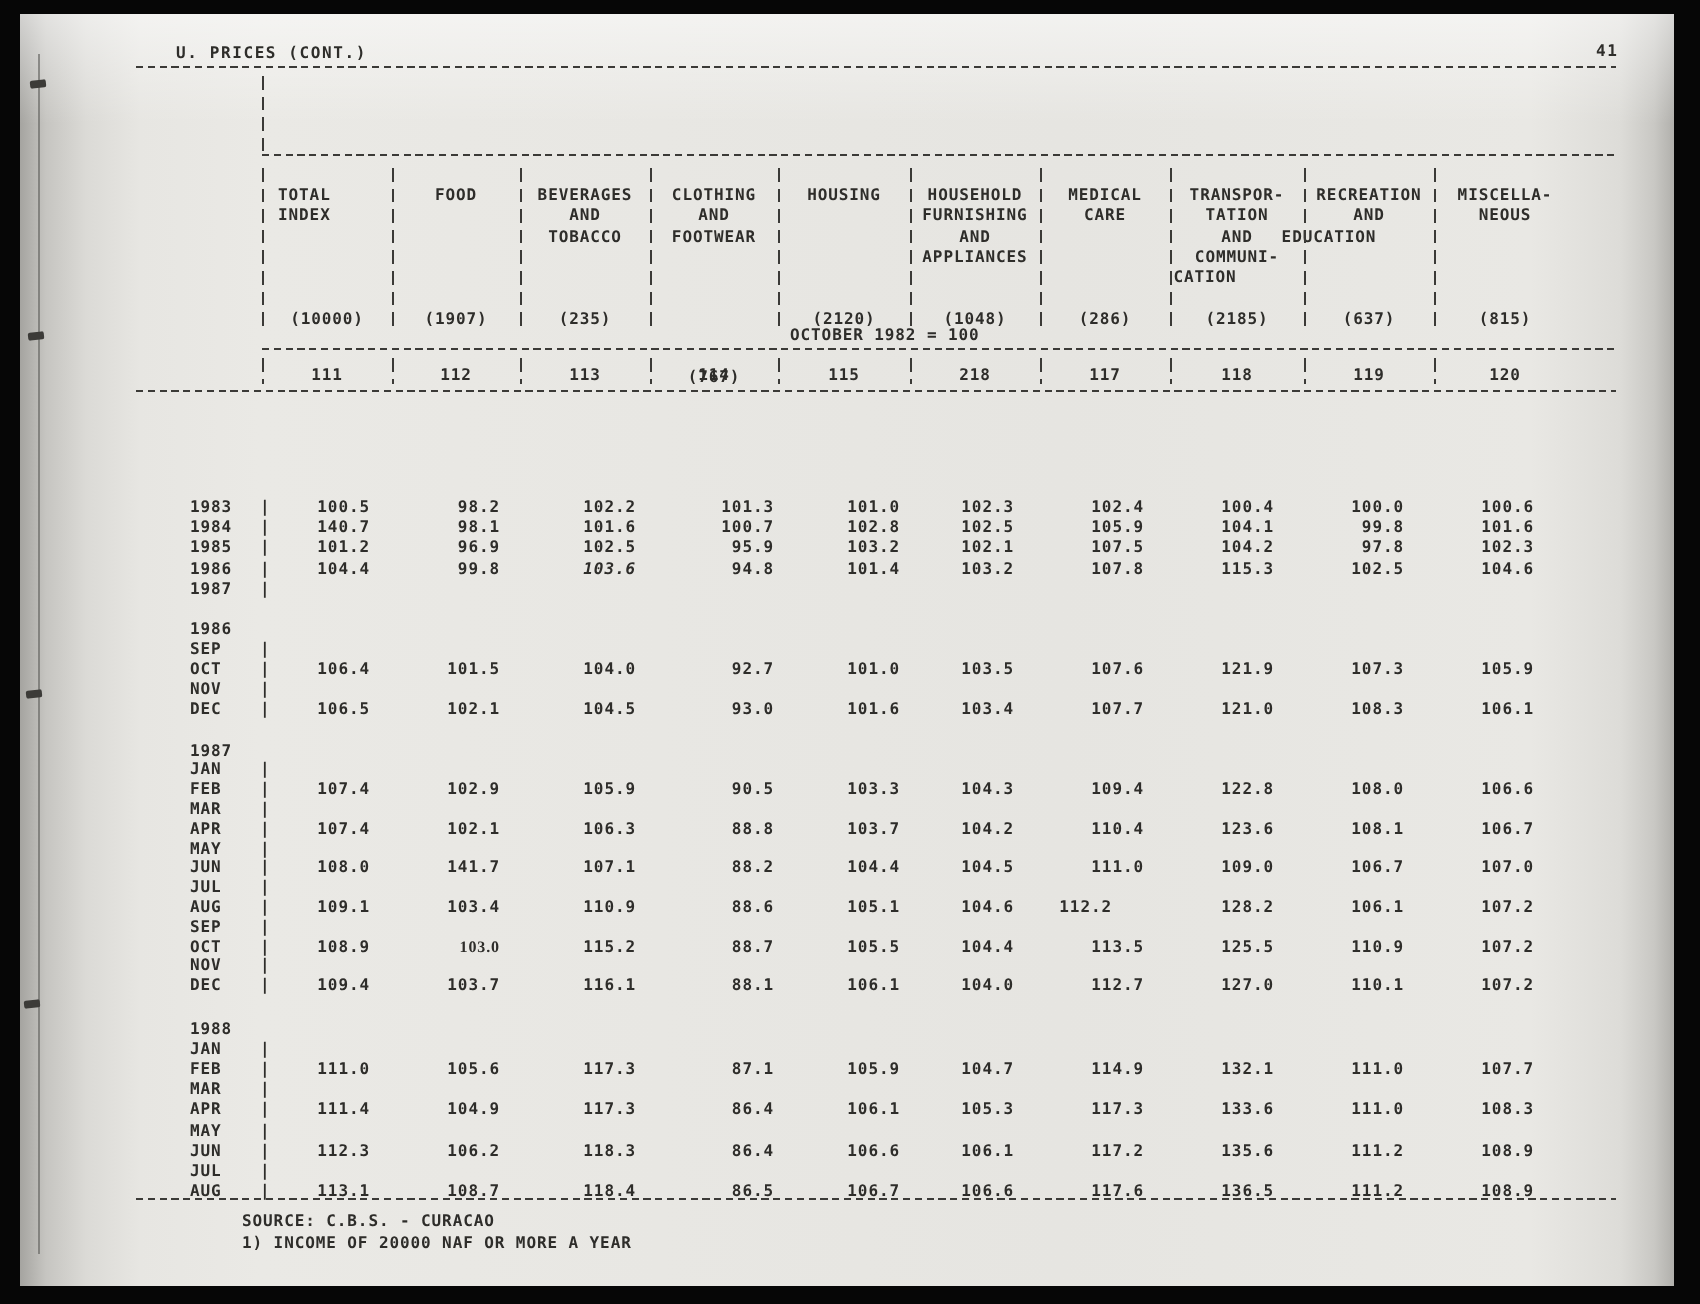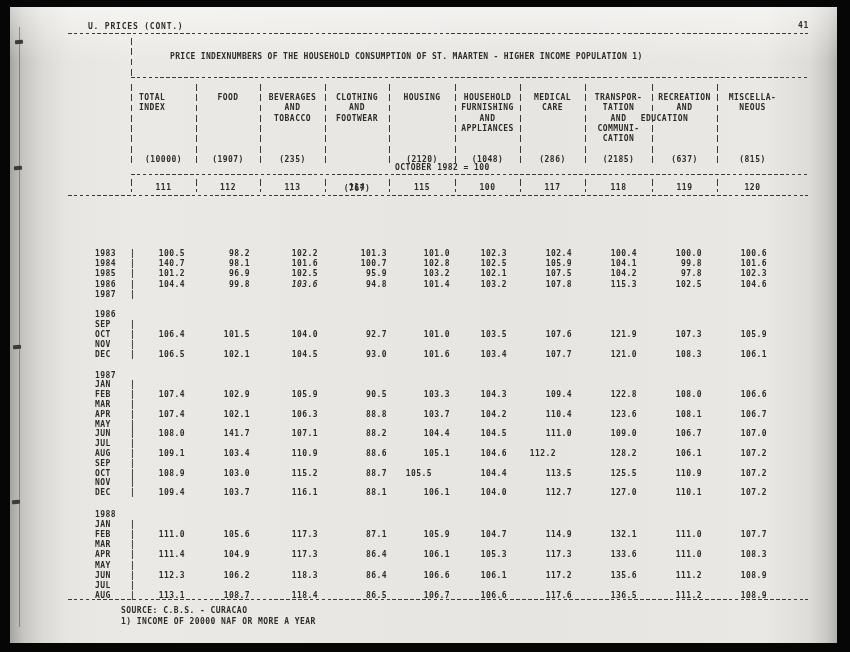--- a/index.html
+++ b/index.html
@@ -41,21 +41,20 @@
   <div class="crease-mark" style="left:2px;top:493px;"></div>
 </div>
 
 <div id="content">
   <div class="t" style="left:88px;top:22px;letter-spacing:0.8px;">U. PRICES (CONT.)</div>
   <div class="t" style="left:798px;top:21px;letter-spacing:0.8px;">41</div>
 
   <div class="hdash" style="left:68px;top:33px;width:740px;"></div>
 
   <div class="vbar" style="left:131px;top:38px;height:39px;"></div>
-  <div class="t title" style="left:170px;top:52px;">PRICE INDEXNUMBERS OF THE HOUSEHOLD CONSUMPTION OF ST. MAARTEN - HIGHER INCOME POPULATION 1)</div>
 
   <div class="hdash" style="left:131px;top:77px;width:677px;"></div>
 
   <div id="thead">
       <div class="t" style="left: 139px; top: 93px;">TOTAL</div>
       <div class="t" style="left: 139px; top: 103.3px;">INDEX</div>
       <div class="t cell-c" style="left: 134px; top: 155px; width: 59px;">(10000)</div>
       <div class="vbar" style="left: 131px; top: 84px; height: 80px;"></div>
       <div class="vbar" style="left: 131px; top: 179px; height: 13px;"></div>
       <div class="t cell-c" style="left: 199px; top: 93px; width: 58px;">FOOD</div>
@@ -87,21 +86,21 @@
       <div class="vbar" style="left: 455px; top: 179px; height: 13px;"></div>
       <div class="t cell-c" style="left: 523px; top: 93px; width: 59px;">MEDICAL</div>
       <div class="t cell-c" style="left: 523px; top: 103.3px; width: 59px;">CARE</div>
       <div class="t cell-c" style="left: 523px; top: 155px; width: 59px;">(286)</div>
       <div class="vbar" style="left: 520px; top: 84px; height: 80px;"></div>
       <div class="vbar" style="left: 520px; top: 179px; height: 13px;"></div>
       <div class="t cell-c" style="left: 588px; top: 93px; width: 61px;">TRANSPOR-</div>
       <div class="t cell-c" style="left: 588px; top: 103.3px; width: 61px;">TATION</div>
       <div class="t cell-c" style="left: 588px; top: 113.6px; width: 61px;">AND</div>
       <div class="t cell-c" style="left: 588px; top: 123.9px; width: 61px;">COMMUNI-</div>
-      <div class="t cell-c" style="left: 588px; top: 134.2px; width: 61px;">CATION</div>
+      <div class="t cell-c" style="left: 572px; top: 134.2px; width: 61px;">CATION</div>
       <div class="t cell-c" style="left: 588px; top: 155px; width: 61px;">(2185)</div>
       <div class="vbar" style="left: 585px; top: 84px; height: 80px;"></div>
       <div class="vbar" style="left: 585px; top: 179px; height: 13px;"></div>
       <div class="t cell-c" style="left: 655px; top: 93px; width: 59px;">RECREATION</div>
       <div class="t cell-c" style="left: 655px; top: 103.3px; width: 59px;">AND</div>
       <div class="t cell-c" style="left: 635px; top: 113.6px; width: 59px;">EDUCATION</div>
       <div class="t cell-c" style="left: 655px; top: 155px; width: 59px;">(637)</div>
       <div class="vbar" style="left: 652px; top: 84px; height: 80px;"></div>
       <div class="vbar" style="left: 652px; top: 179px; height: 13px;"></div>
       <div class="t cell-c" style="left: 720px; top: 93px; width: 65px;">MISCELLA-</div>
@@ -113,21 +112,21 @@
 
   <div class="t" style="left:395px;top:163px;">OCTOBER 1982 = 100</div>
 
   <div class="hdash" style="left:131px;top:173.5px;width:677px;"></div>
   <div id="codes">
       <div class="t cell-c" style="left: 134px; top: 182.5px; width: 59px;">111</div>
       <div class="t cell-c" style="left: 199px; top: 182.5px; width: 58px;">112</div>
       <div class="t cell-c" style="left: 263px; top: 182.5px; width: 59px;">113</div>
       <div class="t cell-c" style="left: 328px; top: 182.5px; width: 58px;">114</div>
       <div class="t cell-c" style="left: 392px; top: 182.5px; width: 60px;">115</div>
-      <div class="t cell-c" style="left: 458px; top: 182.5px; width: 59px;">100</div>
+      <div class="t cell-c" style="left: 458px; top: 182.5px; width: 59px;">218</div>
       <div class="t cell-c" style="left: 523px; top: 182.5px; width: 59px;">117</div>
       <div class="t cell-c" style="left: 588px; top: 182.5px; width: 61px;">118</div>
       <div class="t cell-c" style="left: 655px; top: 182.5px; width: 59px;">119</div>
       <div class="t cell-c" style="left: 720px; top: 182.5px; width: 65px;">120</div>
     </div>
   <div class="hdash" style="left:68px;top:194.5px;width:740px;"></div>
 
   <div id="tbody">
       <div class="" style="position: absolute; left: 0px; top: 248.5px;">
         <div class="t" style="left: 95px; top: 0px;">1983</div>
@@ -304,24 +303,24 @@
         <div class="t cell-r" style="left: 723px; top: 0px; width: 44px;">107.2</div>
       </div>
       <div class="" style="position: absolute; left: 0px; top: 458.7px;">
         <div class="t" style="left: 95px; top: 0px;">SEP</div>
         <div class="t" style="left: 130px; top: 0px;">|</div>
       </div>
       <div class="" style="position: absolute; left: 0px; top: 468.5px;">
         <div class="t" style="left: 95px; top: 0px;">OCT</div>
         <div class="t" style="left: 130px; top: 0px;">|</div>
         <div class="t cell-r" style="left: 141px; top: 0px; width: 44px;">108.9</div>
-        <div class="t cell-r" style="left: 206px; top: 0px; width: 44px;">103.0</div>
+        <div class="t cell-r" style="left: 206px; top: 0px; width: 44px; font-family: Liberation Serif, serif;">103.0</div>
         <div class="t cell-r" style="left: 274px; top: 0px; width: 44px;">115.2</div>
         <div class="t cell-r" style="left: 343px; top: 0px; width: 44px;">88.7</div>
-        <div class="t cell-r" style="left: 388px; top: 0px; width: 44px;">105.5</div>
+        <div class="t cell-r" style="left: 406px; top: 0px; width: 44px;">105.5</div>
         <div class="t cell-r" style="left: 463px; top: 0px; width: 44px;">104.4</div>
         <div class="t cell-r" style="left: 528px; top: 0px; width: 44px;">113.5</div>
         <div class="t cell-r" style="left: 593px; top: 0px; width: 44px;">125.5</div>
         <div class="t cell-r" style="left: 658px; top: 0px; width: 44px;">110.9</div>
         <div class="t cell-r" style="left: 723px; top: 0px; width: 44px;">107.2</div>
       </div>
       <div class="" style="position: absolute; left: 0px; top: 478.3px;">
         <div class="t" style="left: 95px; top: 0px;">NOV</div>
         <div class="t" style="left: 130px; top: 0px;">|</div>
       </div>

